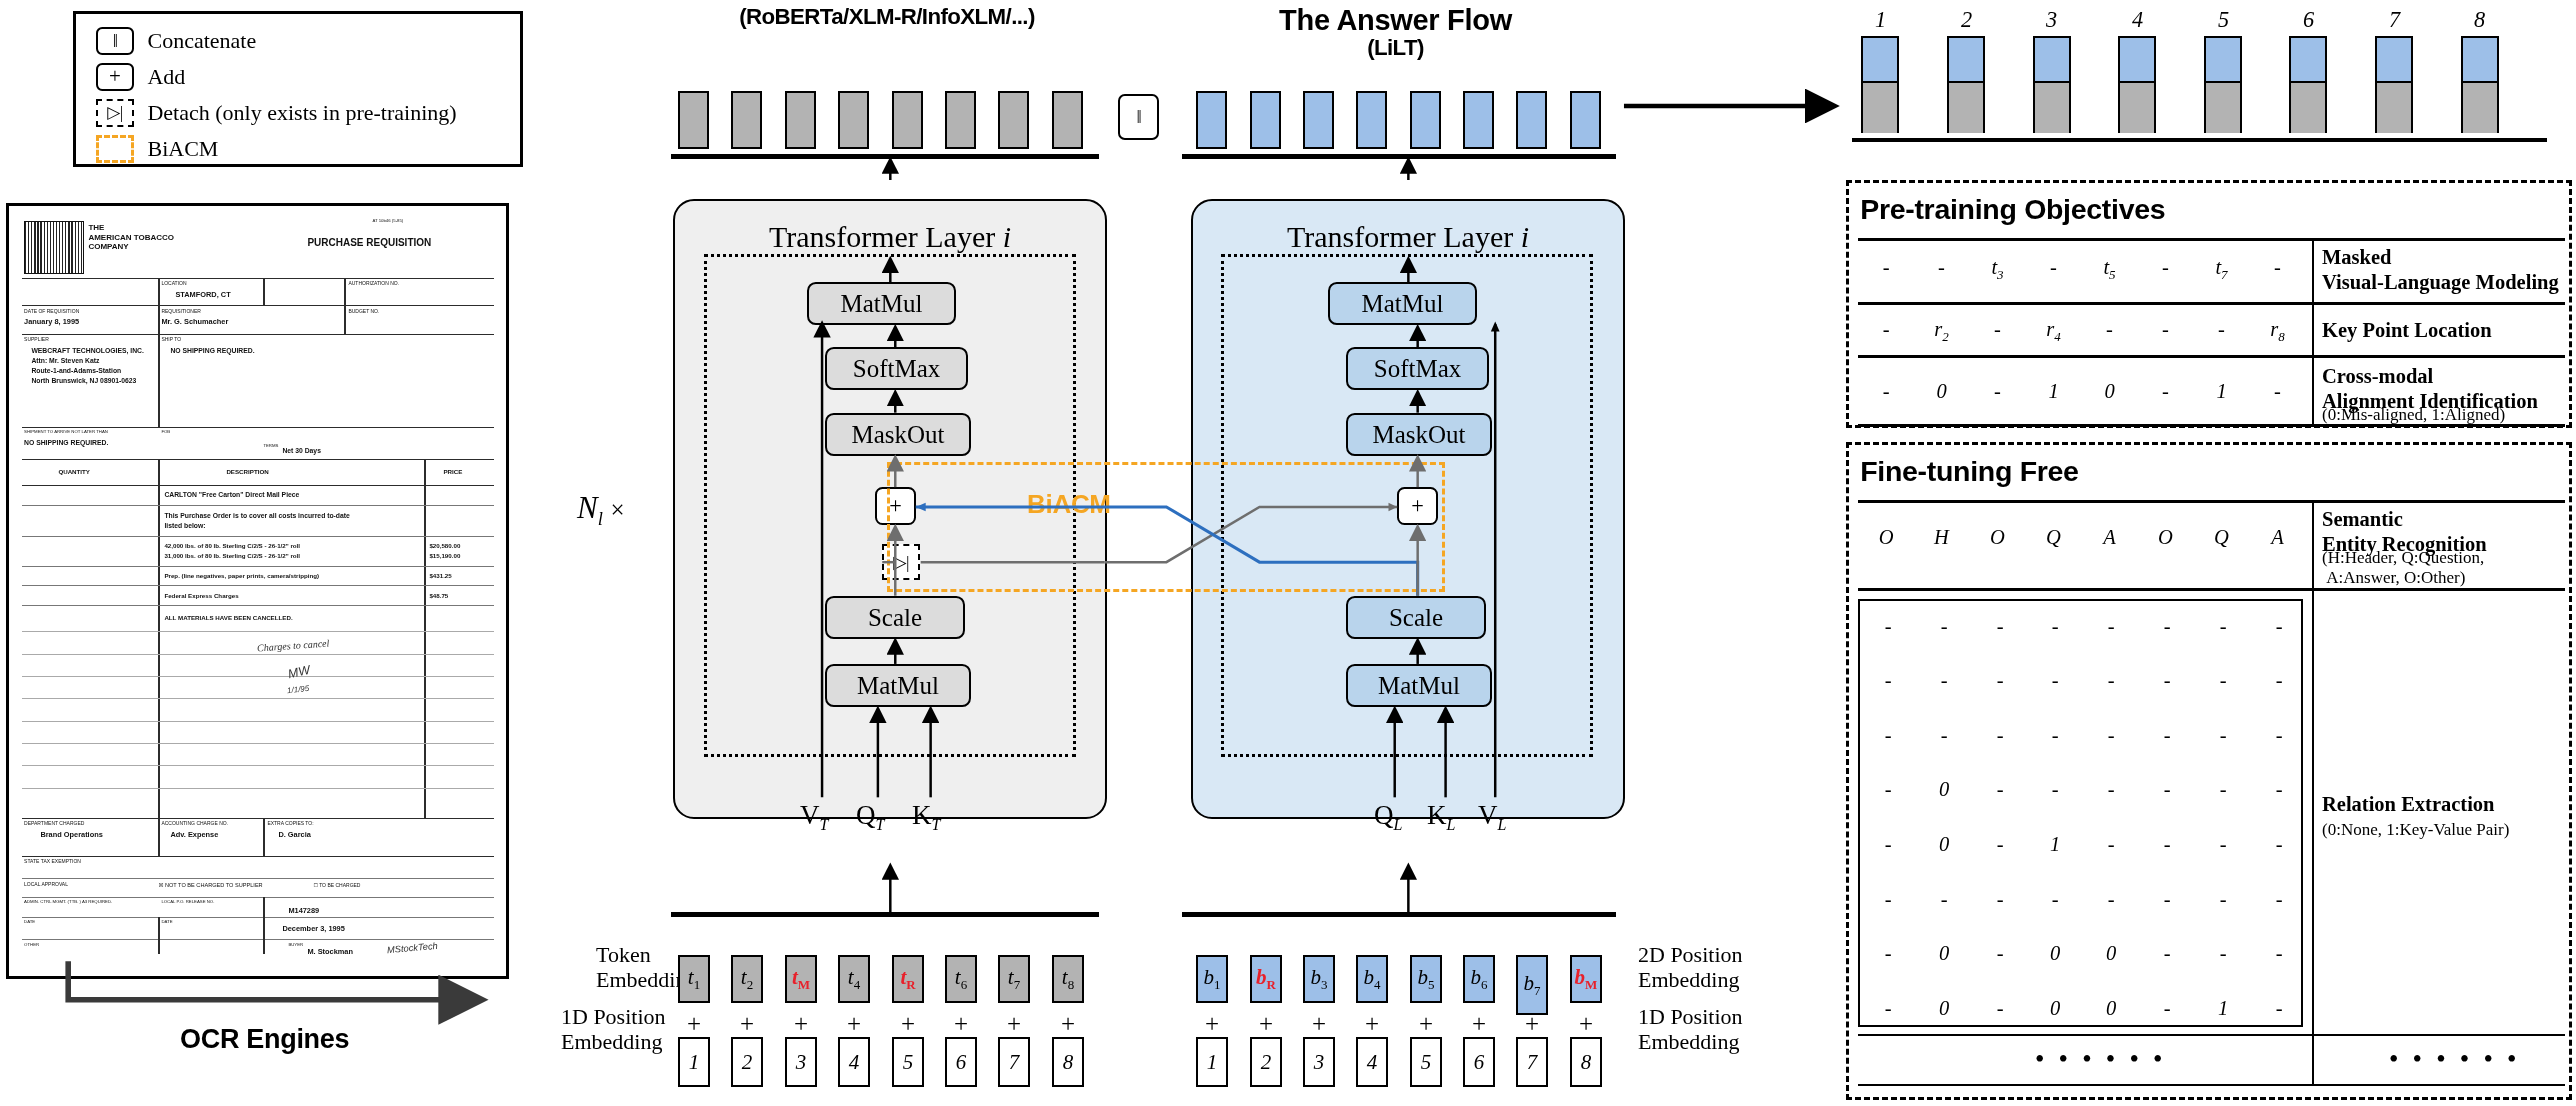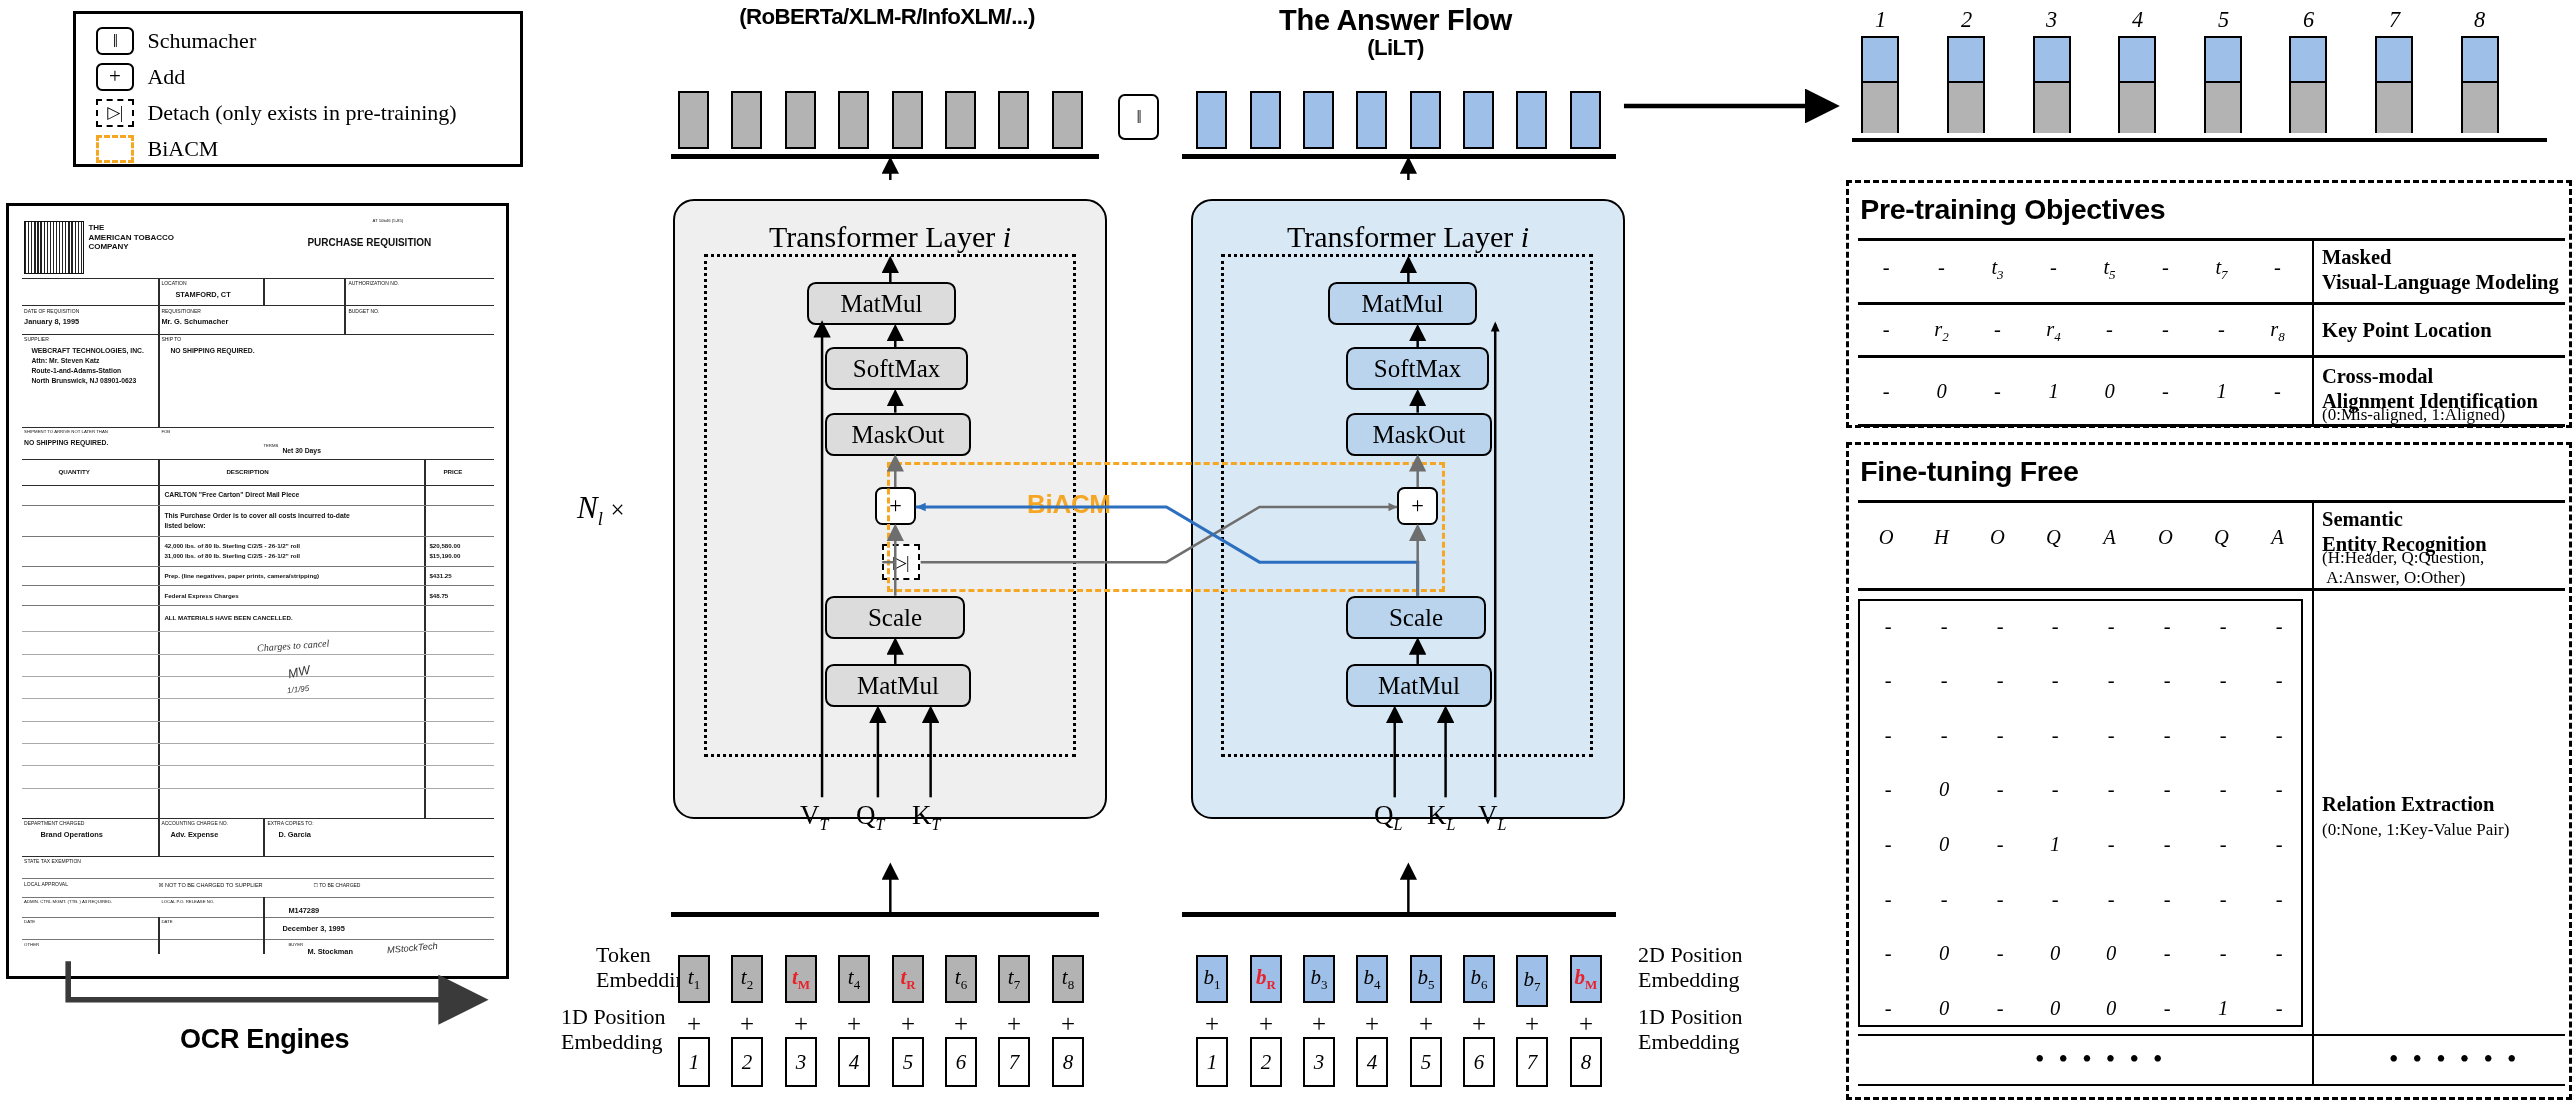--- a/index.html
+++ b/index.html
@@ -122,21 +122,21 @@
   .outnum { position:absolute; font-size:22.3px; font-style:italic; text-align:center; }
 </style>
 </head>
 <body>
 
 <div id="legend" class="abs">
   <div class="legend-row">
     <div class="legend-sym sym-solid">
       <span class="concat-glyph">‖</span>
     </div>
-    <div class="legend-label">Schumacher</div>
+    <div class="legend-label">Concatenate</div>
   </div>
   <div class="legend-row">
     <div class="legend-sym sym-solid">
       <span>+</span>
     </div>
     <div class="legend-label">Add</div>
   </div>
   <div class="legend-row">
     <div class="legend-sym sym-dash-black">
       <span class="detach-glyph">▷|</span>
@@ -592,21 +592,21 @@
   </div>
 <div class="emb-cell blue-box" style="left:1356px;top:955px;width:32px;height:48px;background:#9DBFE8;">
     <span><i>b</i><sub style="font-size:13px;font-style:normal;">4</sub></span>
   </div>
 <div class="emb-cell blue-box" style="left:1410px;top:955px;width:32px;height:48px;background:#9DBFE8;">
     <span><i>b</i><sub style="font-size:13px;font-style:normal;">5</sub></span>
   </div>
 <div class="emb-cell blue-box" style="left:1463px;top:955px;width:32px;height:48px;background:#9DBFE8;">
     <span><i>b</i><sub style="font-size:13px;font-style:normal;">6</sub></span>
   </div>
-<div class="emb-cell blue-box" style="left:1516px;top:955px;width:32px;height:52px;background:#9DBFE8;">
+<div class="emb-cell blue-box" style="left:1516px;top:955px;width:32px;height:60px;background:#9DBFE8;">
     <span><i>b</i><sub style="font-size:13px;font-style:normal;">7</sub></span>
   </div>
 <div class="emb-cell blue-box red" style="left:1570px;top:955px;width:32px;height:48px;background:#9DBFE8;">
     <span><i>b</i><sub style="font-size:13px;font-style:normal;">M</sub></span>
   </div>
 <div class="plus-sign abs" style="left:678px;top:1010px;width:32px;">+</div>
 <div class="plus-sign abs" style="left:1196px;top:1010px;width:32px;">+</div>
 <div class="plus-sign abs" style="left:731px;top:1010px;width:32px;">+</div>
 <div class="plus-sign abs" style="left:1250px;top:1010px;width:32px;">+</div>
 <div class="plus-sign abs" style="left:785px;top:1010px;width:32px;">+</div>

